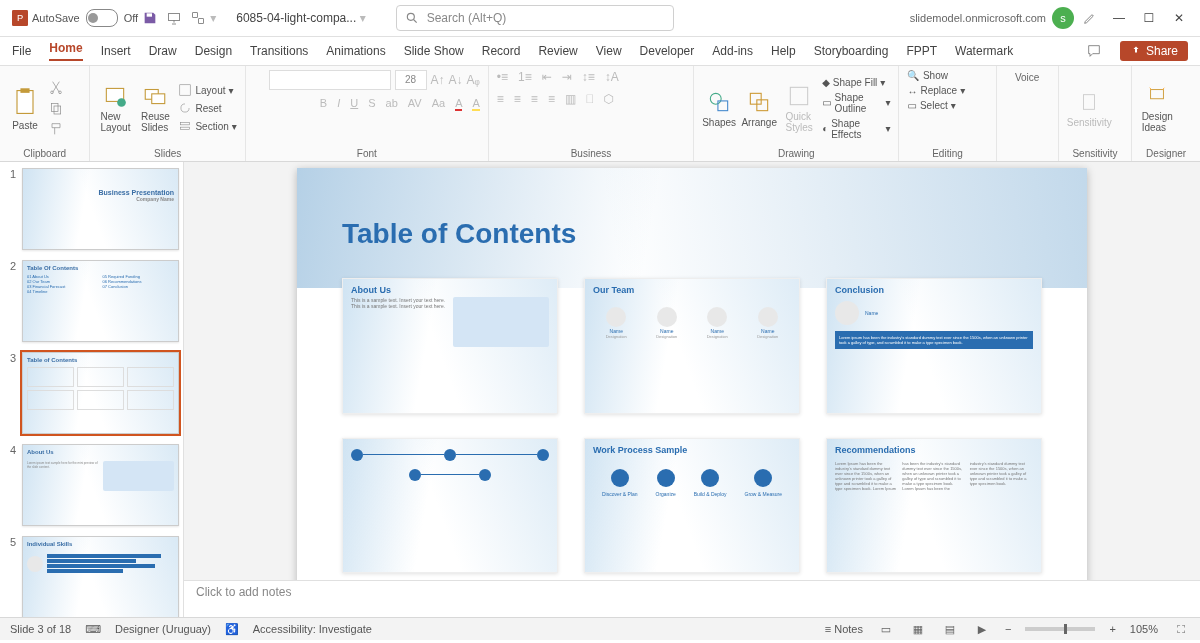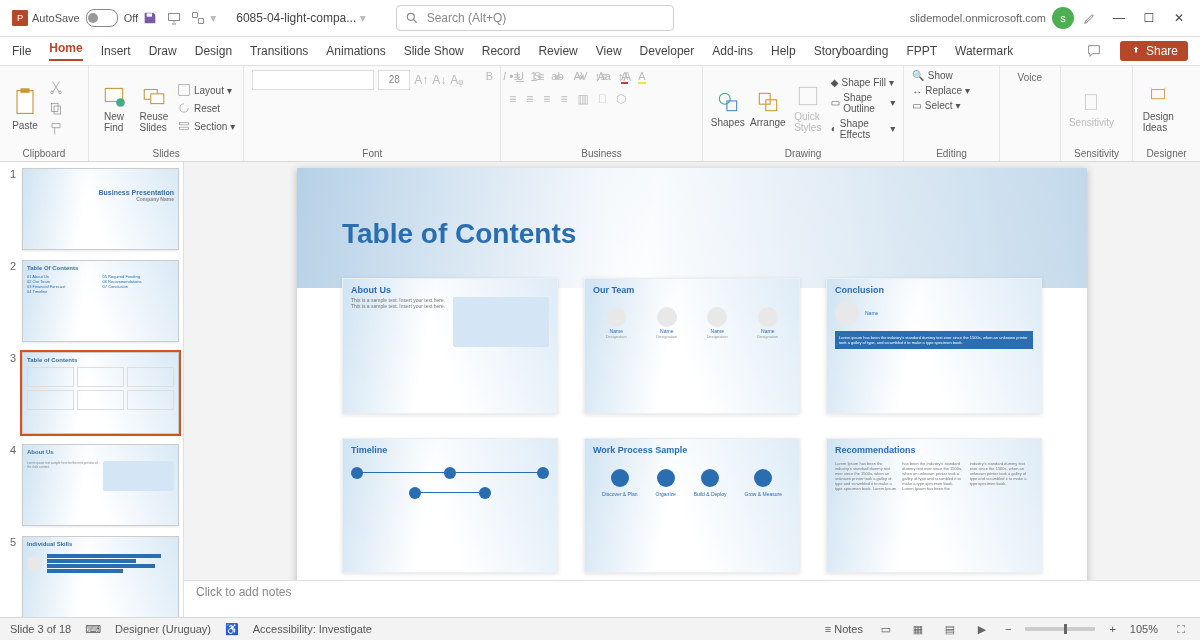--- a/index.html
+++ b/index.html
@@ -158,21 +158,21 @@
     <div class="glabel">Clipboard</div>
   </div>
   <div class="rgroup" style="width:140px">
     <div class="gbody">
       <div class="rbtn">
         <svg width="26" height="26" viewBox="0 0 24 24">
             <rect x="4" y="5" width="16" height="12" fill="#fff" stroke="#c49a3a"></rect>
             <circle cx="18" cy="18" r="4" fill="#4a8"></circle>
           </svg>
         <span style="white-space:pre-line">New
-Find</span>
+Layout</span>
       </div>
       <div class="rbtn">
         <svg width="26" height="26" viewBox="0 0 24 24">
             <rect x="3" y="6" width="12" height="9" fill="#fff" stroke="#c49a3a"></rect>
             <rect x="9" y="10" width="12" height="9" fill="#fff" stroke="#c49a3a"></rect>
           </svg>
         <span style="white-space:pre-line">Reuse
 Slides</span>
       </div>
       <div style="display:flex;flex-direction:column;gap:4px">
@@ -187,21 +187,21 @@
           </div>
         <div class="smallbtn"><svg width="14" height="14" viewBox="0 0 24 24">
               <rect x="4" y="6" width="16" height="4" fill="none" stroke="#888"></rect>
               <rect x="4" y="14" width="16" height="4" fill="none" stroke="#888"></rect>
             </svg><span>Section</span> ▾</div>
       </div>
     </div>
     <div class="glabel">Slides</div>
   </div>
   <div class="rgroup" style="width:240px">
-    <div class="gbody" style="flex-direction:row;align-items:flex-start;gap:22px">
+    <div class="gbody" style="flex-direction:column;align-items:flex-end;gap:7px">
       <div style="display:flex;align-items:center;gap:4px">
         <div style="width:120px;height:18px;border:1px solid #ddd;background:#fff"></div>
         <div style="width:30px;height:18px;border:1px solid #ddd;background:#fff;text-align:center;font-size:10px;line-height:18px;color:#888">28</div>
         <span class="grey">A↑</span>
         <span class="grey">A↓</span>
         <span class="grey">Aᵩ</span>
       </div>
       <div class="grey" style="display:flex;gap:10px;font-size:11px">
         <span>B</span>
         <i>I</i>
@@ -409,21 +409,20 @@
               <div class="th">Conclusion</div>
               <div class="tc" style="display:flex;gap:6px;align-items:center;margin-top:4px">
                 <div class="personcircle" style="width:24px;height:24px"></div>
                 <div style="font-size:5px;color:#2a6db0">Name</div>
               </div>
               <div style="position:relative;background:#2a6db0;color:#fff;font-size:4px;padding:4px;margin:6px 8px 0">Lorem ipsum has been the industry's standard dummy text ever since the 1500s, when an unknown printer took a galley of type, and scrambled it to make a type specimen book.</div>
             </div>
 
           <div class="tile">
               <div class="twave"></div>
-              <div class="th">Timeline</div>
               <div class="tc" style="margin-top:10px">
                 <div style="display:flex;justify-content:space-between;align-items:center">
                   <span class="circle" style="width:12px;height:12px"></span>
                   <span style="flex:1;height:1px;background:#2a6db0"></span>
                   <span class="circle" style="width:12px;height:12px"></span>
                   <span style="flex:1;height:1px;background:#2a6db0"></span>
                   <span class="circle" style="width:12px;height:12px"></span>
                 </div>
                 <div style="display:flex;justify-content:space-between;margin-top:8px;align-items:center">
                   <span style="flex:1"></span>

